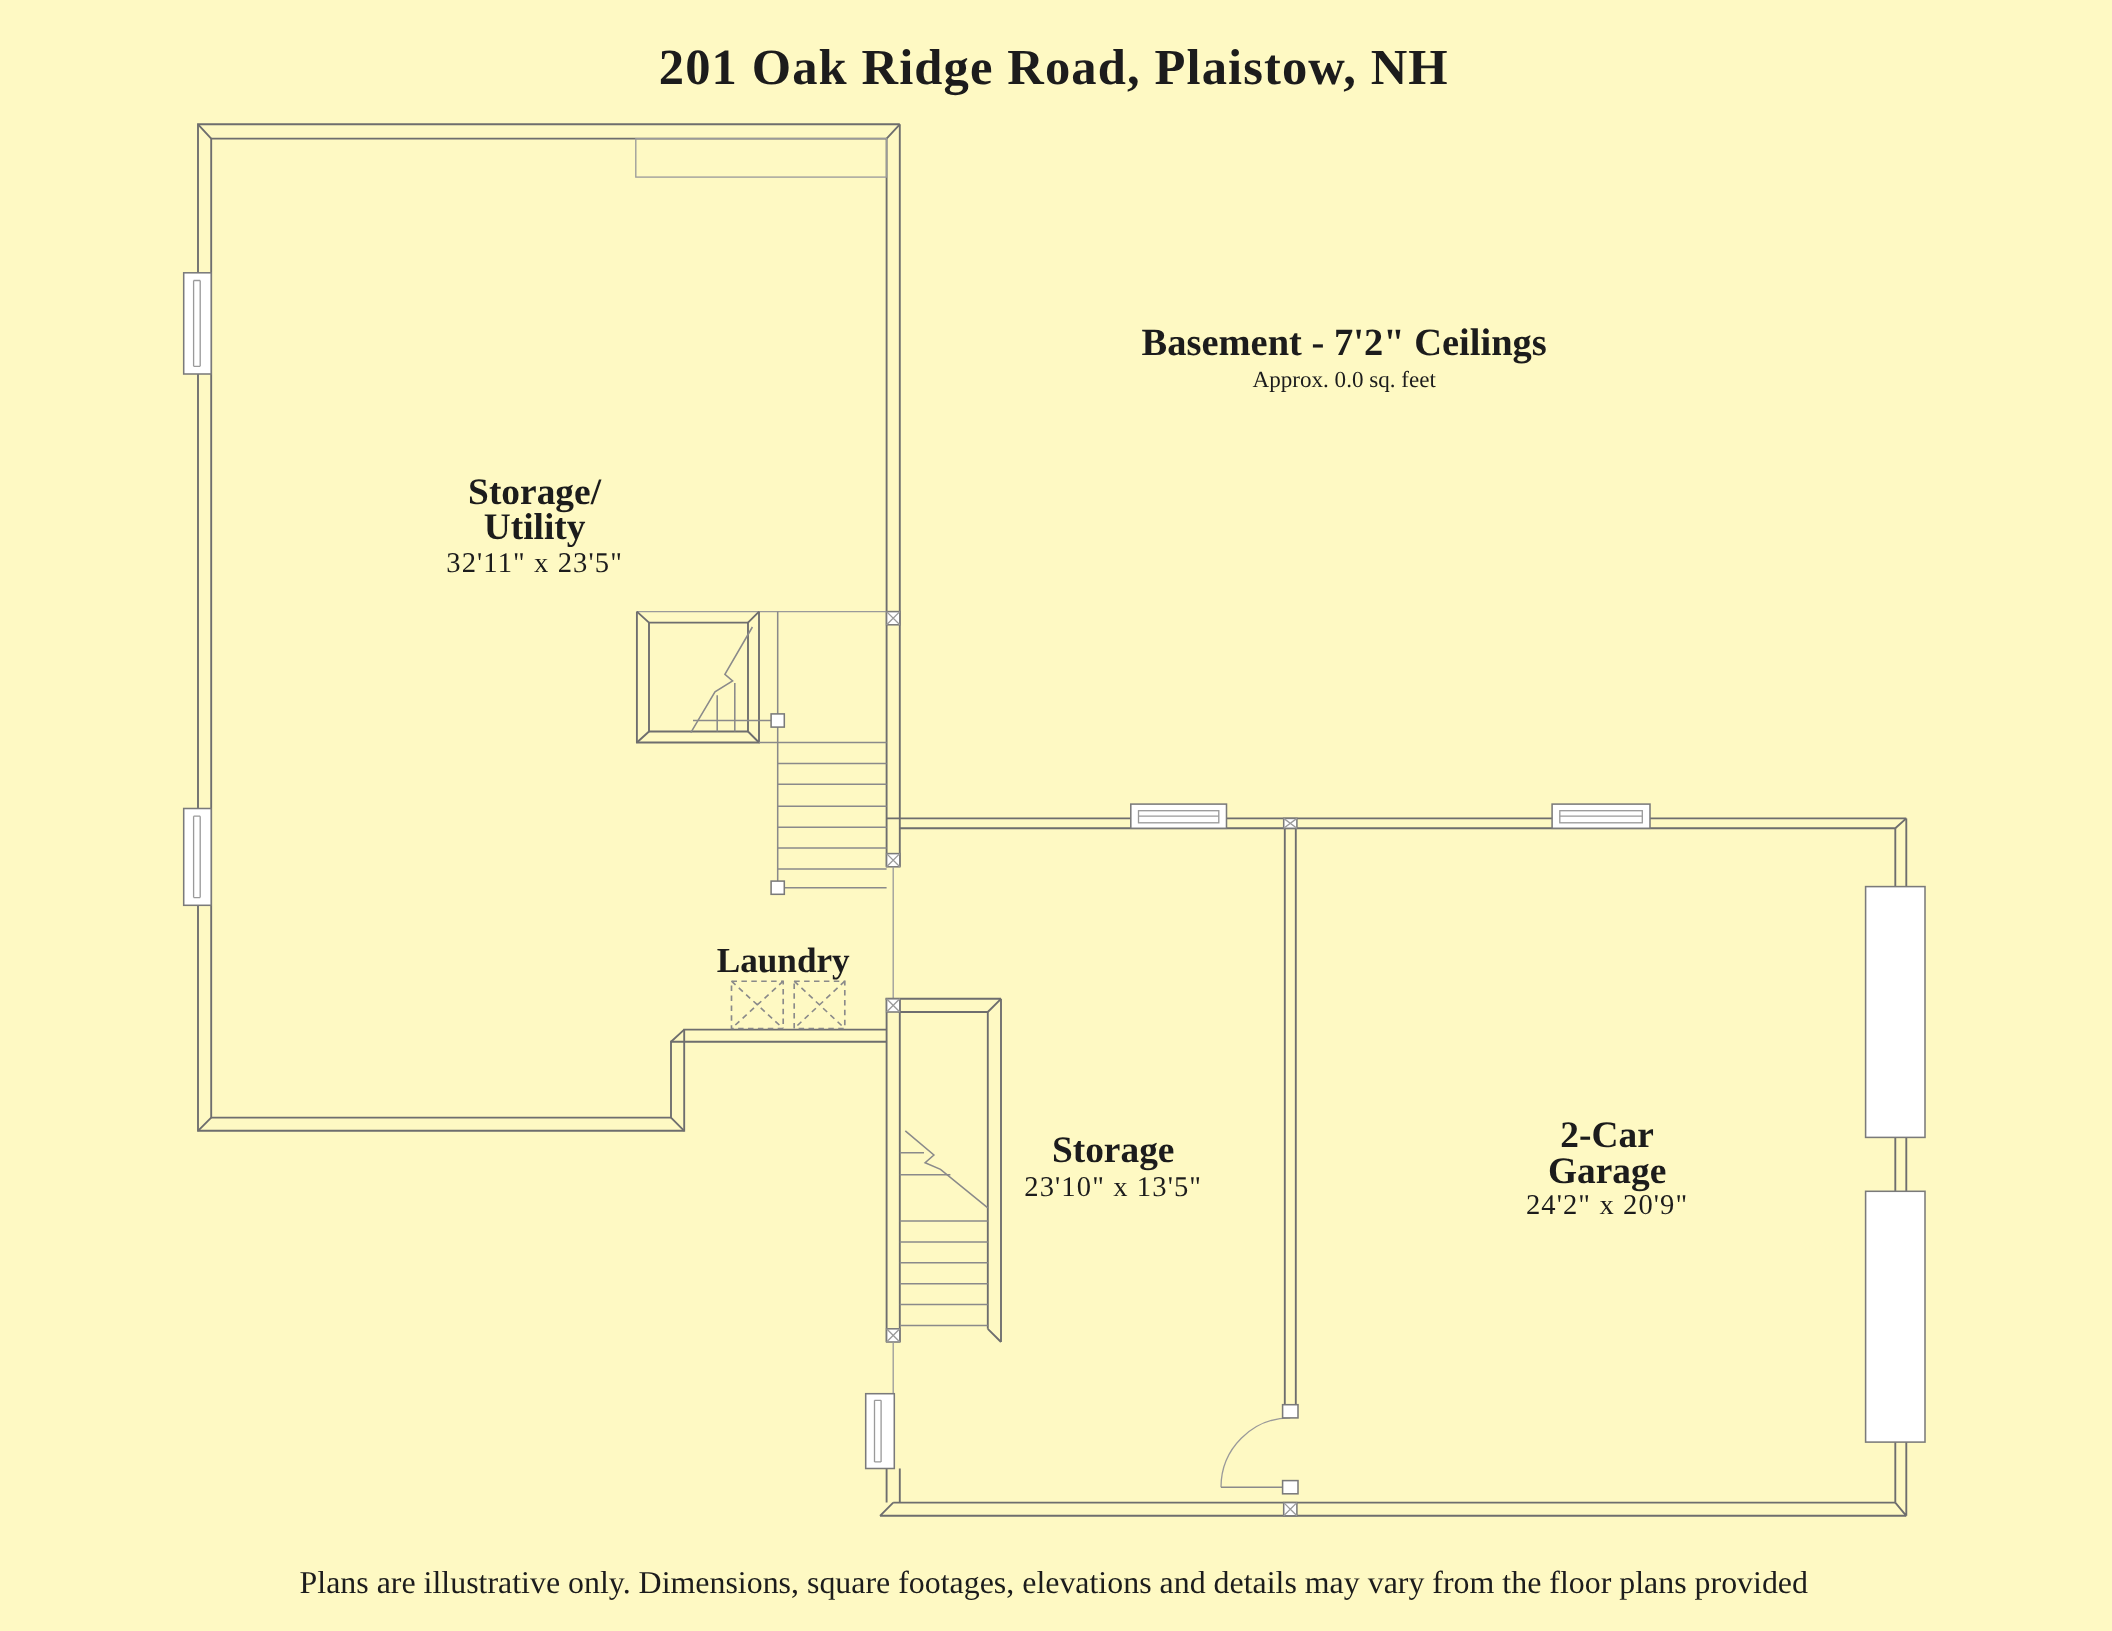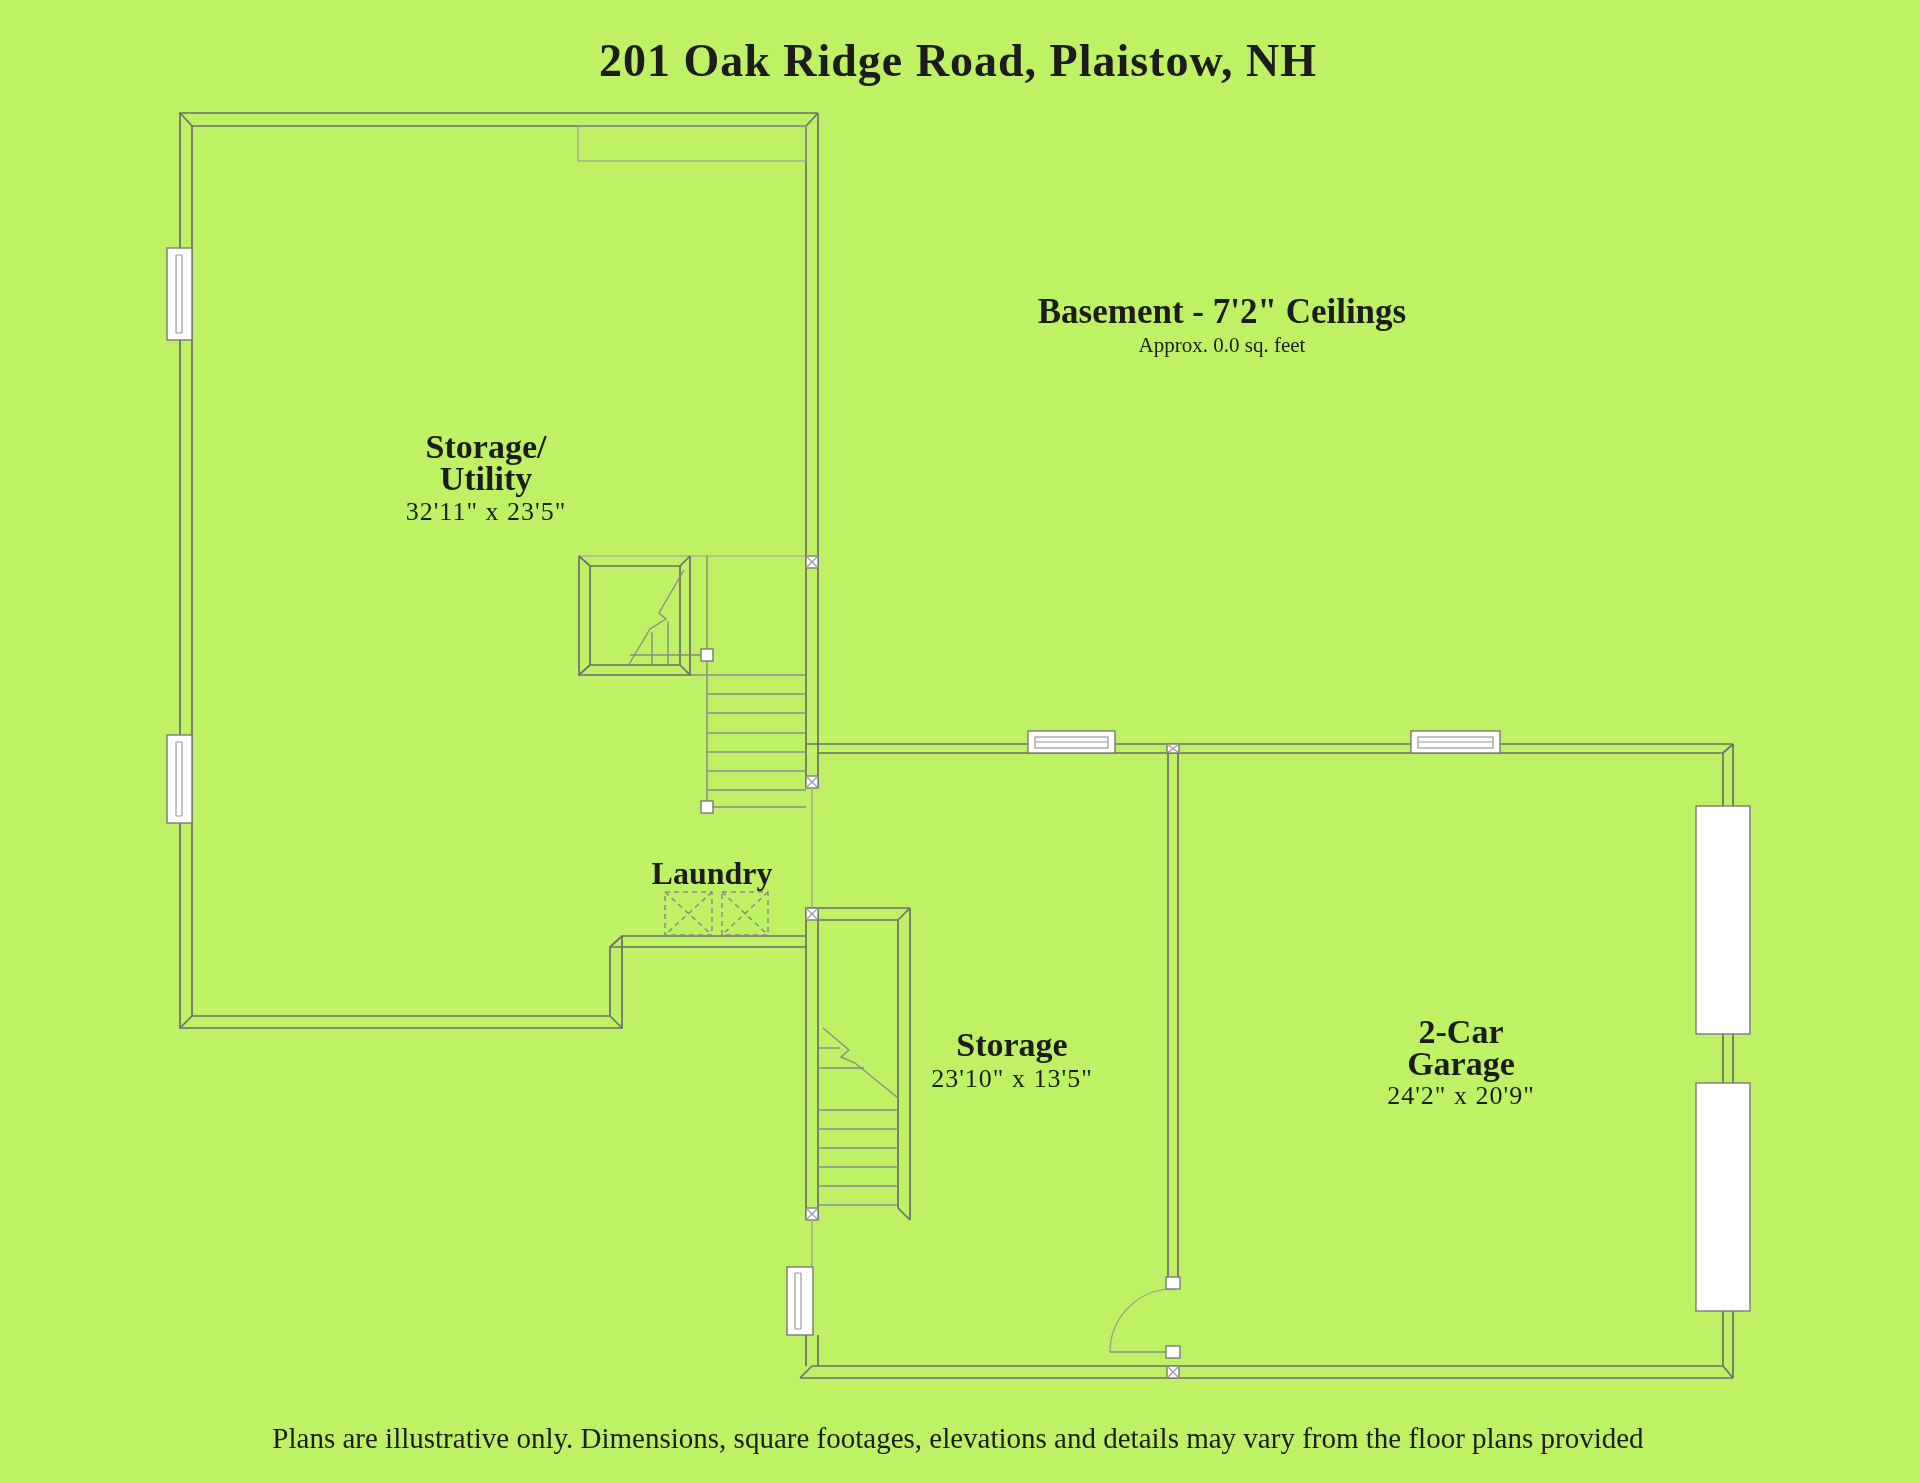--- a/index.html
+++ b/index.html
@@ -1,17 +1,17 @@
 <!DOCTYPE html>
 <html><head>
 <meta charset="utf-8">
 <style>
   html,body{margin:0;padding:0;background:#ffffff;}
   body{font-family:"Liberation Serif","DejaVu Serif",serif;}
-  .page{position:relative;width:1920px;height:1483px;background:#bef264;overflow:hidden;}
+  .page{position:relative;width:1920px;height:1483px;background:#fef9c3;overflow:hidden;}
   svg text{fill:#1c1c1c;}
   .t-title{font-size:46px;font-weight:bold;letter-spacing:1px;}
   .t-floor{font-size:35px;font-weight:bold;}
   .t-sub{font-size:21px;}
   .t-room{font-size:34px;font-weight:bold;}
   .t-dim{font-size:26px;letter-spacing:1px;}
   .t-laundry{font-size:32px;font-weight:bold;}
   .t-disc{font-size:29px;}
   .wall{stroke:#6e6e6e;stroke-width:1.7;fill:none;}
   .thin{stroke:#9a9a9a;stroke-width:1.2;fill:none;}

